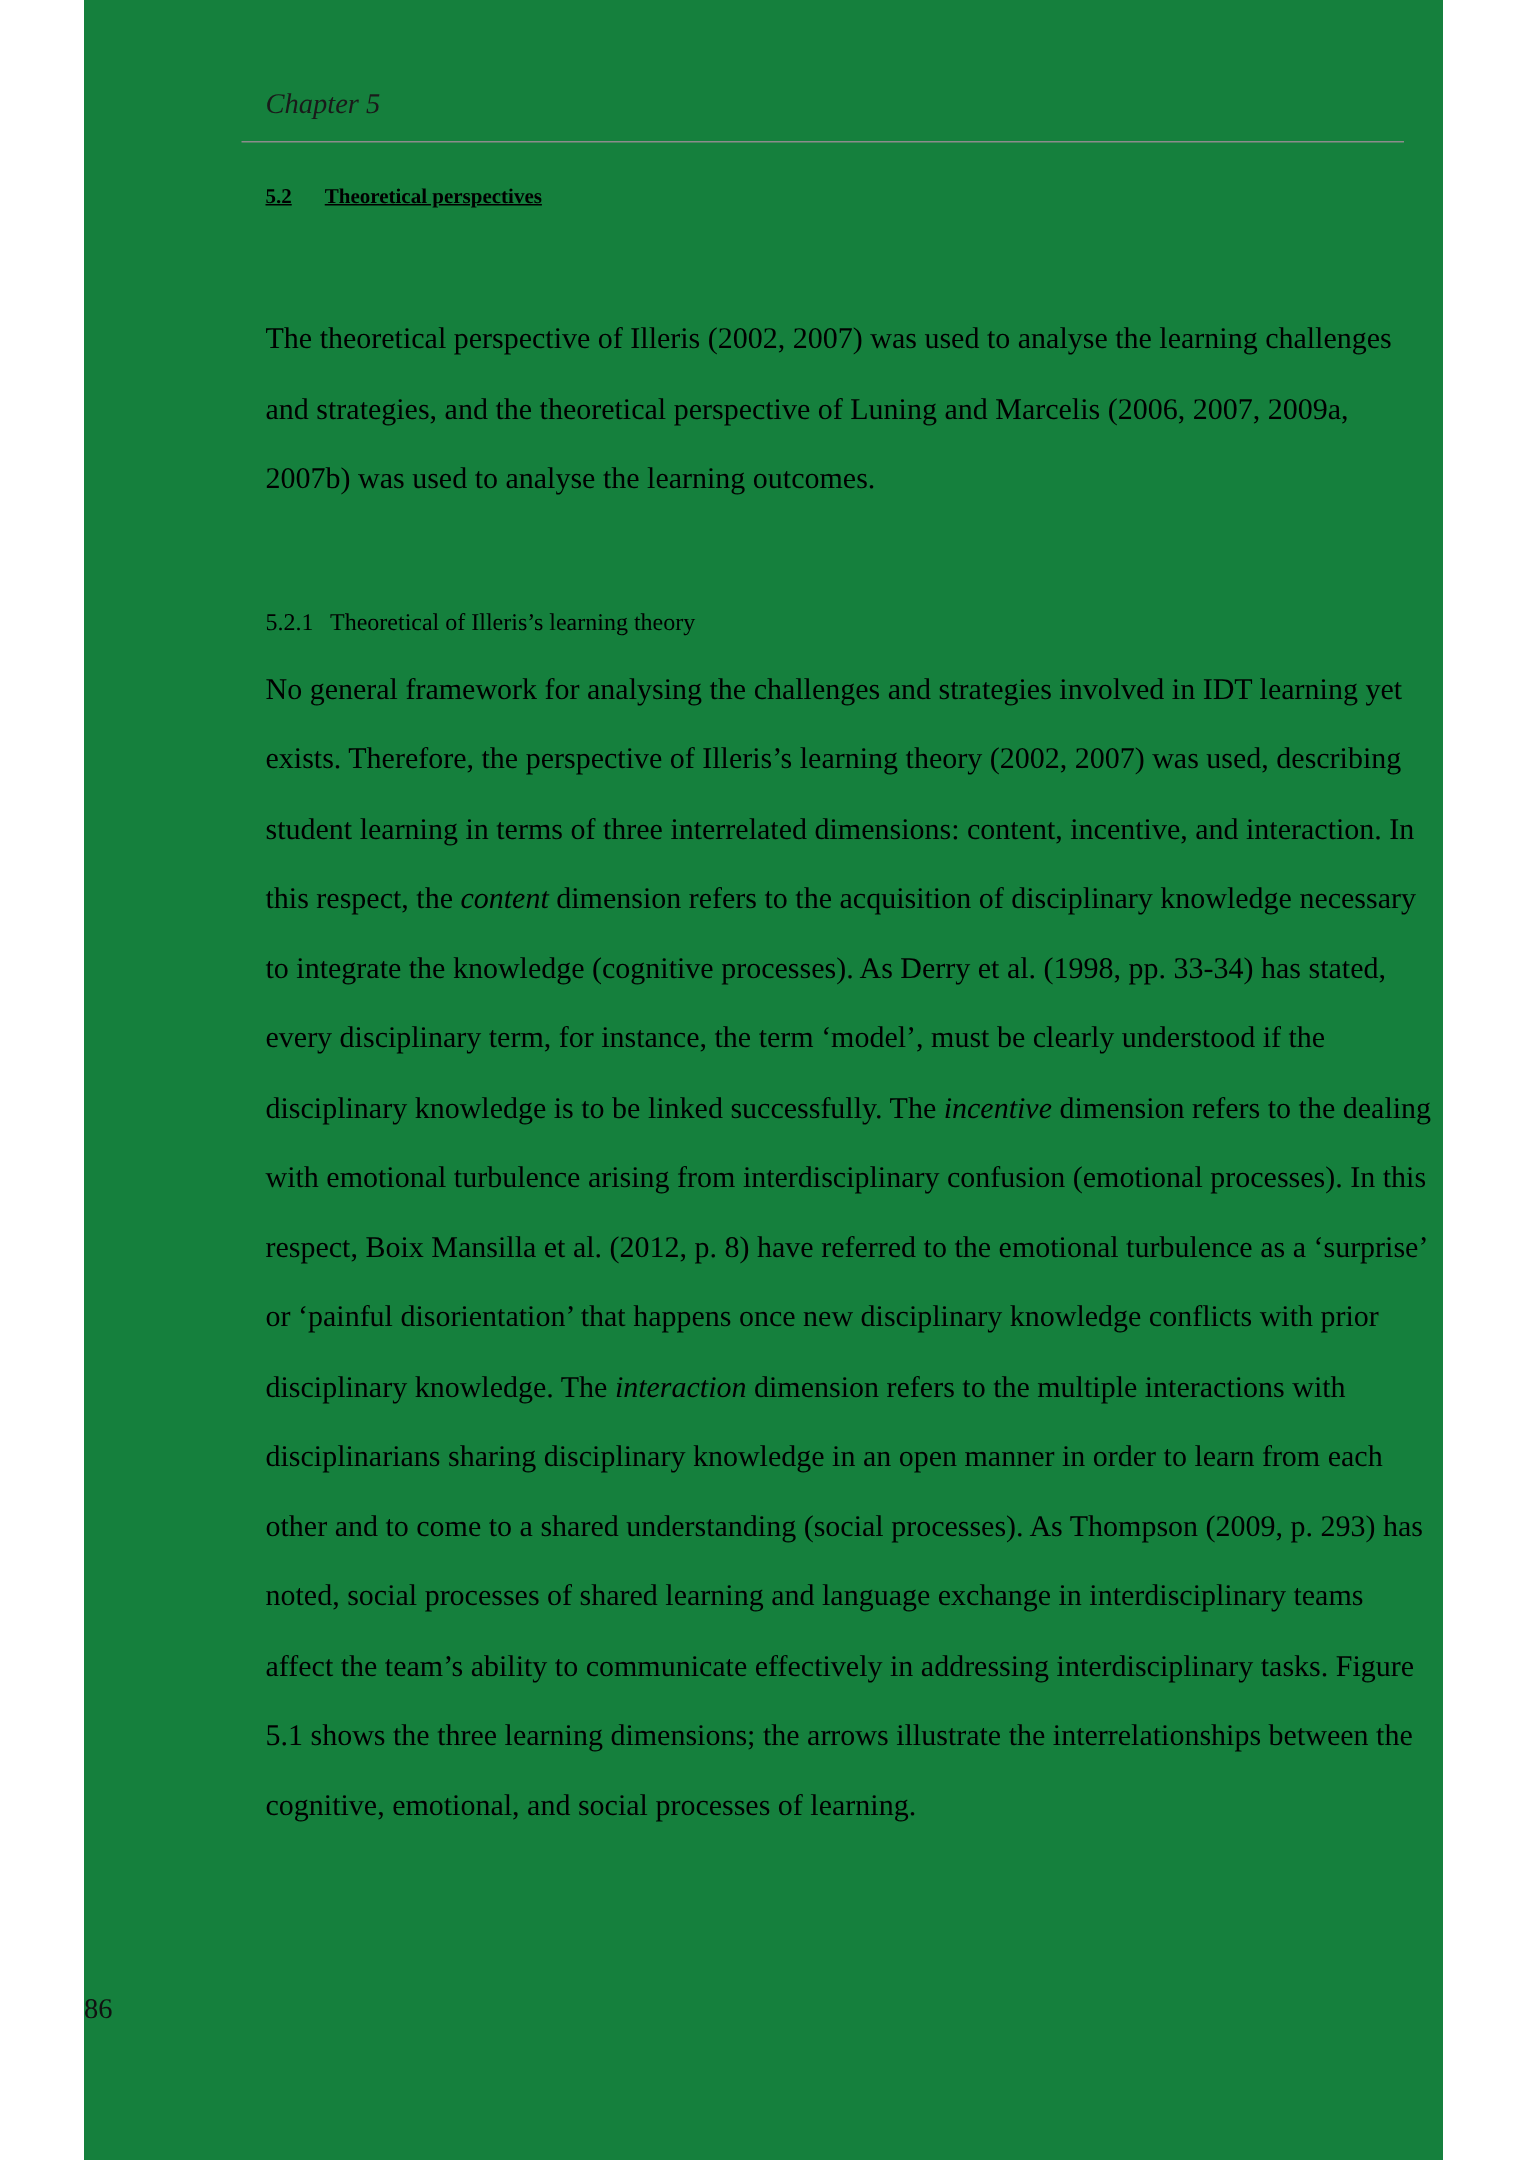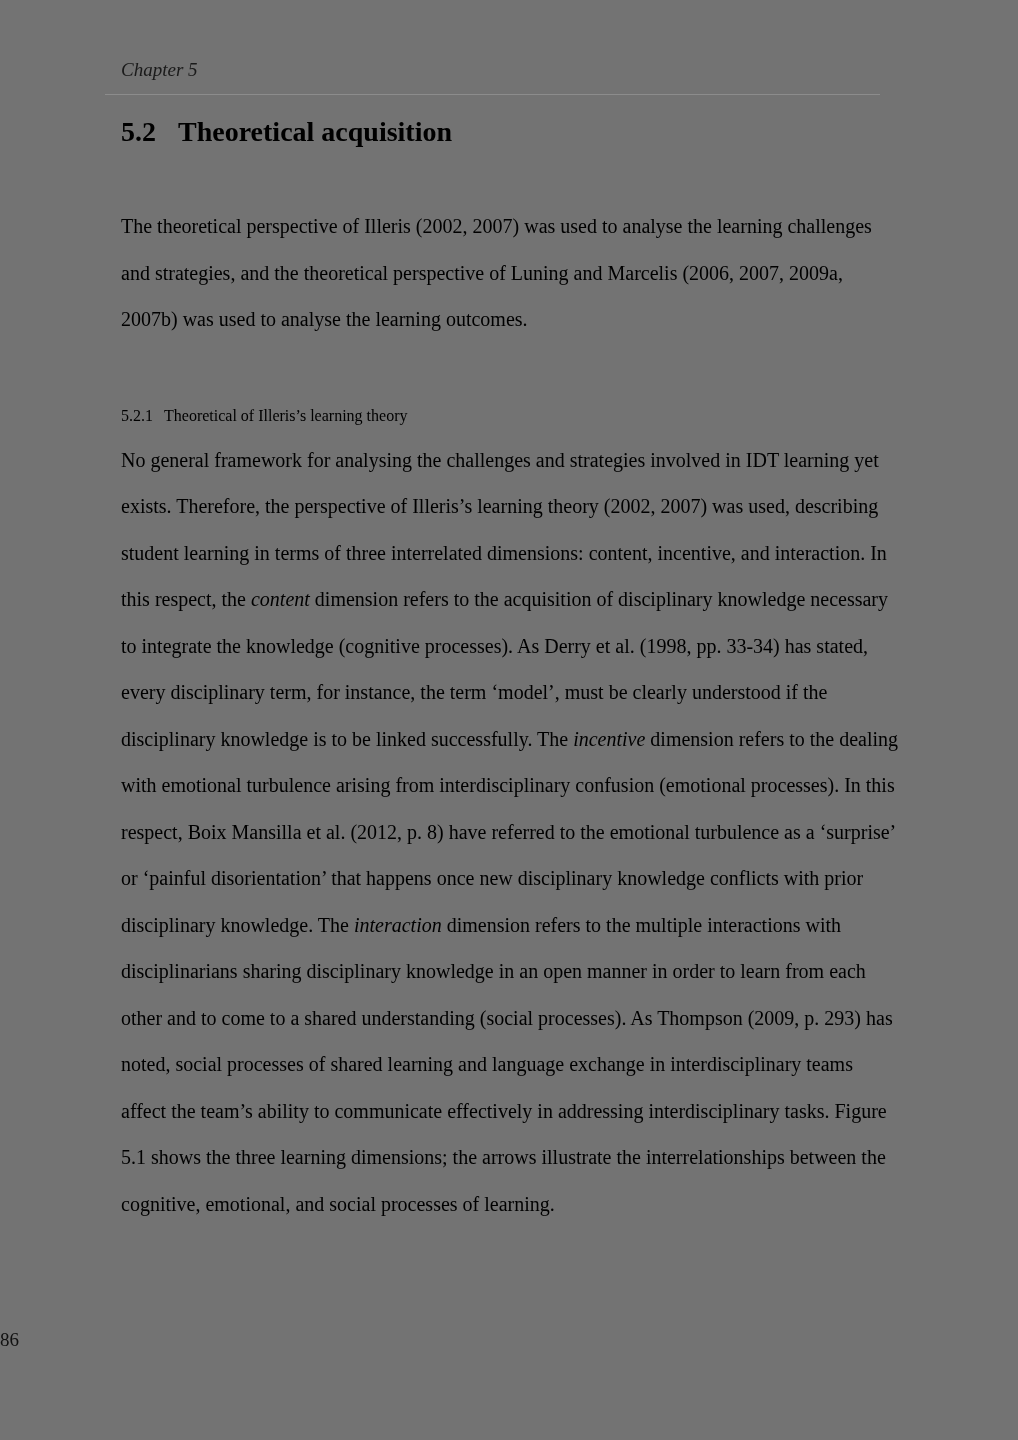--- a/index.html
+++ b/index.html
@@ -1,22 +1,22 @@
 <!DOCTYPE html>
 <html><head>
 <meta charset="utf-8">
 <style>
   * { margin: 0; padding: 0; box-sizing: border-box; }
   html, body { background: #ffffff; }
   .page {
     position: relative;
-    width: 1018px;
+    width: 906px;
     height: 1440px;
     margin: 0 auto;
-    background: #737373;
+    background: #15803d;
     font-family: "Liberation Serif", "DejaVu Serif", serif;
     color: #000000;
     overflow: hidden;
   }
   .chapter-header {
     position: absolute;
     top: 58px;
     left: 121px;
     font-style: italic;
     font-size: 19px;
@@ -31,24 +31,25 @@
     height: 0;
     border-top: 1.5px solid #8c8c8c;
   }
   .content {
     position: absolute;
     top: 118px;
     left: 121px;
     width: 778px;
   }
   .section-heading {
-    font-size: 28px;
+    font-size: 14px;
     font-weight: bold;
     line-height: 28px;
     display: flex;
+    text-decoration: underline;
   }
   .section-heading .sec-num { margin-right: 22px; }
   .intro-paragraph {
     margin-top: 57px;
     font-size: 20px;
     line-height: 46.5px;
     text-align: left;
   }
   .subsection-heading {
     margin-top: 59px;
@@ -81,21 +82,21 @@
 <div class="page">
 
   <div class="chapter-header">Chapter 5</div>
 
   <div class="header-rule"></div>
 
   <div class="content">
 
     <div class="section-heading">
       <span class="sec-num">5.2</span>
-      <span>Theoretical acquisition</span>
+      <span>Theoretical perspectives</span>
     </div>
 
     <p class="intro-paragraph">The theoretical perspective of Illeris (2002, 2007) was used to analyse the learning challenges and strategies, and the theoretical perspective of Luning and Marcelis (2006, 2007, 2009a, 2007b) was used to analyse the learning outcomes.</p>
 
     <div class="subsection-heading">
       <span class="sec-num">5.2.1</span>
       <span>Theoretical of Illeris’s learning theory</span>
     </div>
 
     <p class="body-paragraph"><span>No general framework for analysing the challenges and strategies involved in IDT learning yet exists. Therefore, the perspective of Illeris’s learning theory (2002, 2007) was used, describing student learning in terms of three interrelated dimensions: content, incentive, and interaction. In this respect, the </span><span class="it">content</span><span> dimension refers to the acquisition of disciplinary knowledge necessary to integrate the knowledge (cognitive processes). As Derry et al. (1998, pp. 33-34) has stated, every disciplinary term, for instance, the term ‘model’,  must be clearly understood if the disciplinary knowledge is to be linked successfully. The </span><span class="it">incentive</span><span> dimension refers to the dealing with emotional turbulence arising from interdisciplinary confusion (emotional processes). In this respect, Boix Mansilla et al. (2012, p. 8) have referred to the emotional turbulence as a ‘surprise’ or ‘painful disorientation’ that happens once new disciplinary knowledge conflicts with prior disciplinary knowledge. The </span><span class="it">interaction</span><span> dimension refers to the multiple interactions with disciplinarians sharing disciplinary knowledge in an open manner in order to learn from each other and to come to a shared understanding (social processes). As Thompson (2009, p. 293) has noted, social processes of shared learning and language exchange in interdisciplinary teams affect the team’s ability to communicate effectively in addressing interdisciplinary tasks. Figure 5.1 shows the three learning dimensions; the arrows illustrate the interrelationships between the cognitive, emotional, and social processes of learning.</span></p>

